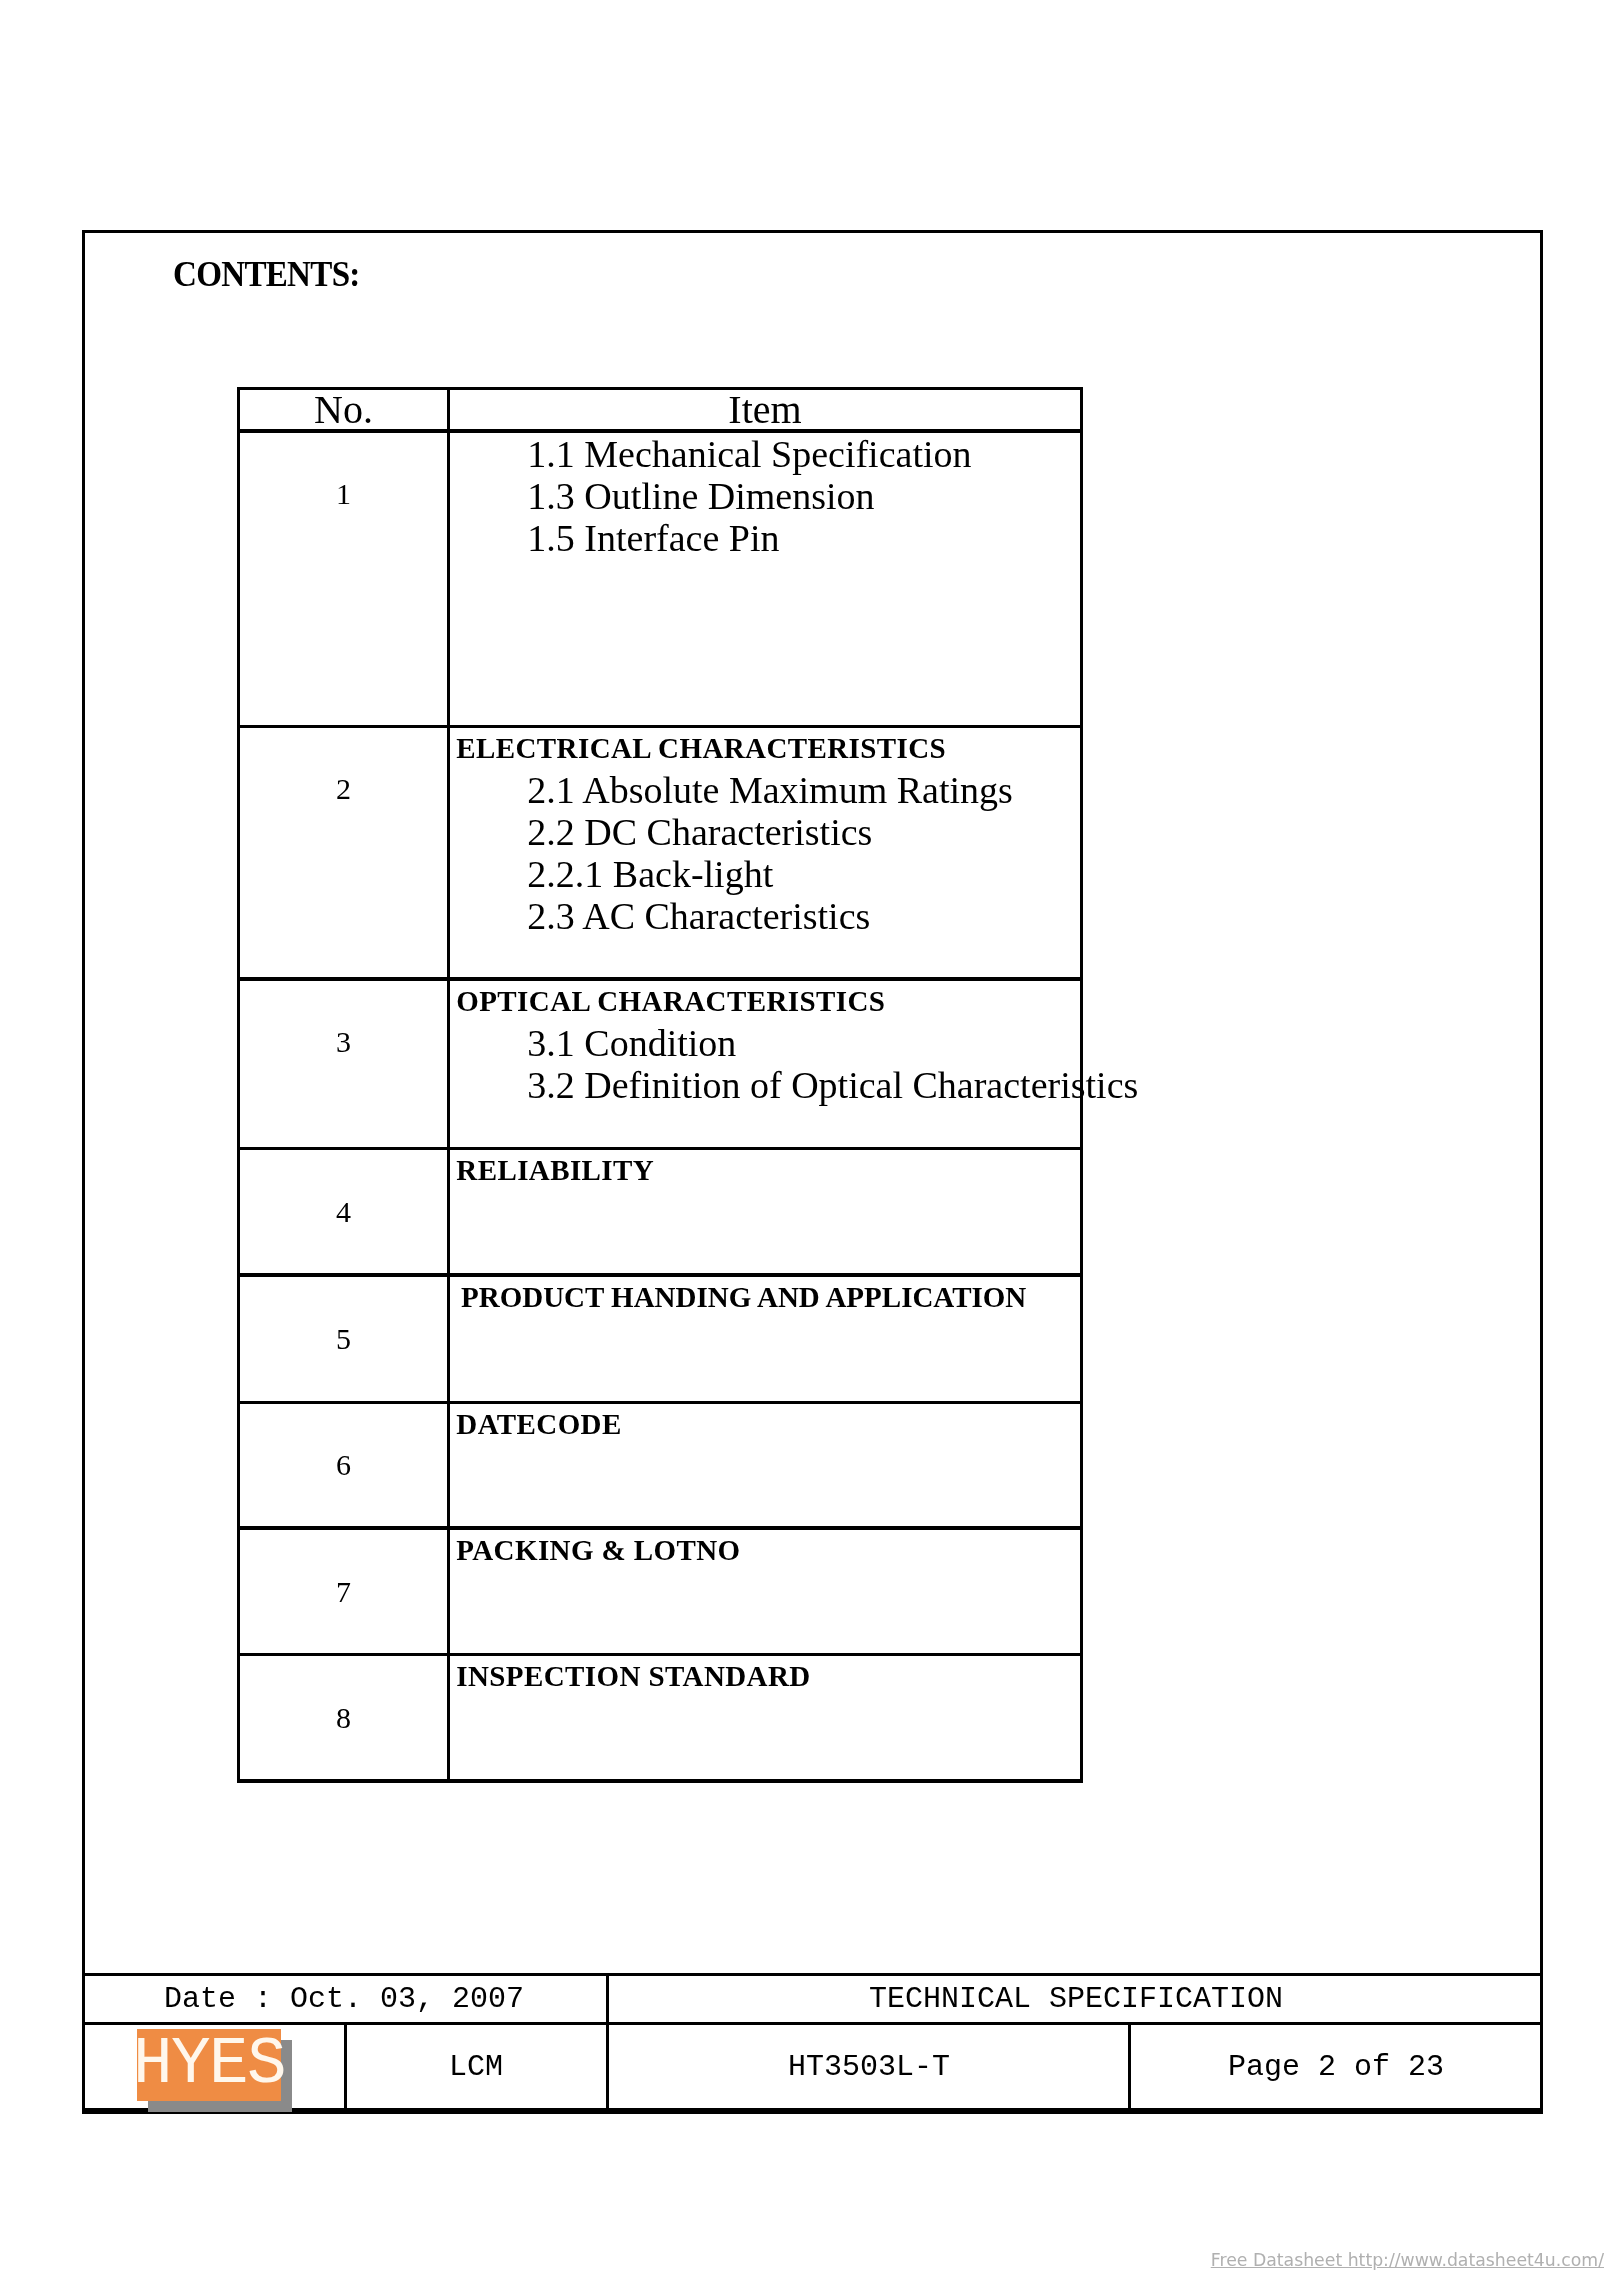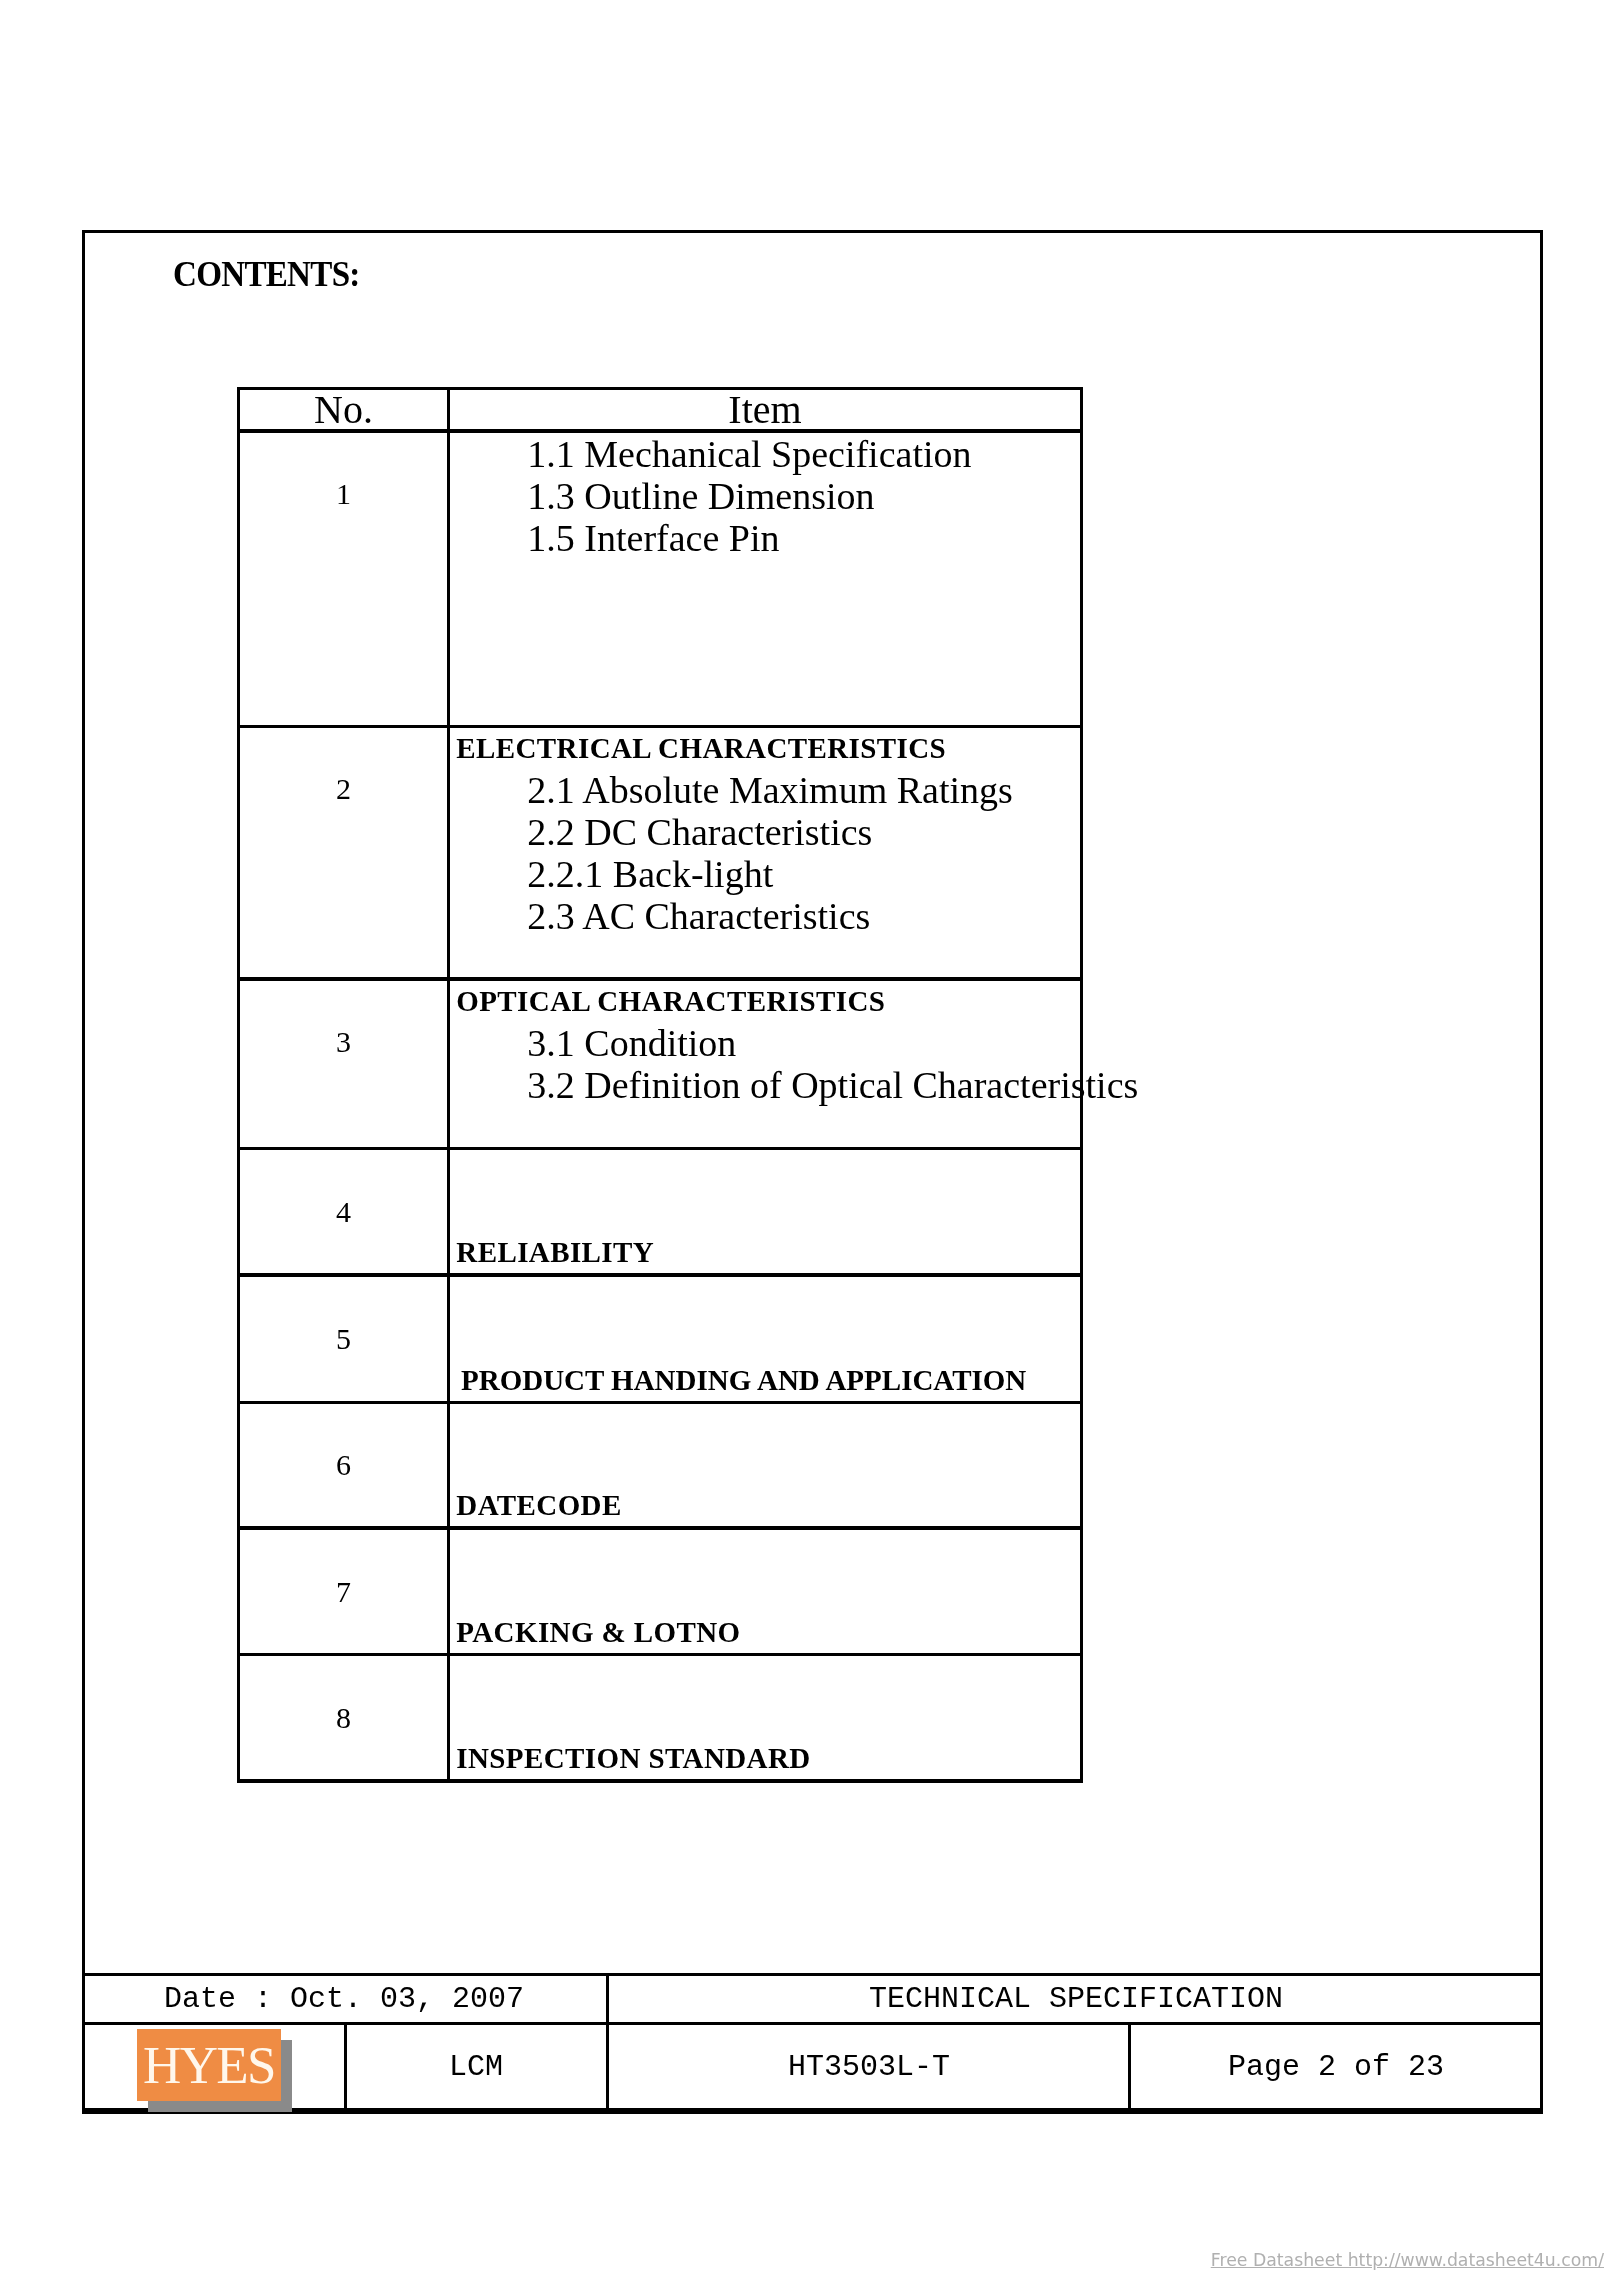--- a/index.html
+++ b/index.html
@@ -19,35 +19,35 @@
   .toc-head .col-no, .toc-head .col-item { font-size: 40px; line-height: 39px; text-align: center; }
 
   .toc-row { display: flex; border-left: 3.1px solid #000; border-right: 3.1px solid #000;
              border-bottom: 3.1px solid #000; box-sizing: border-box; }
   .toc-row.thick { border-bottom-width: 4.7px; }
   .toc-row .col-no { font-size: 30px; display: flex; align-items: center; justify-content: center;
                      font-weight: normal; }
   .toc-row .col-item { padding-left: 6.3px; }
   .section-title { font-size: 29px; font-weight: bold; letter-spacing: 0.4px; line-height: 41px; white-space: nowrap; }
   .sub { font-size: 38px; line-height: 42px; padding-left: 71px; white-space: nowrap; }
-  .single .col-item { display: flex; align-items: flex-end; }
+  .single .col-item { display: flex; align-items: flex-start; }
 
   .footer { position: absolute; left: 82px; top: 1973px; width: 1461px; height: 138px; }
   .f-row1 { position: absolute; left: 0; top: 0; width: 1461px; height: 49px;
             border-top: 3.9px solid #000; box-sizing: border-box; }
   .f-row2 { position: absolute; left: 0; top: 49px; width: 1461px; height: 89px;
             border-top: 3.9px solid #000; border-bottom: 3.9px solid #000; box-sizing: border-box; }
   .f-cell { position: absolute; top: 0; bottom: 0; display: flex; align-items: center; justify-content: center;
             font-family: Liberation Mono, monospace; font-size: 30px; }
   .vline { position: absolute; top: 0; bottom: 0; width: 3.1px; background: #000; }
 
   .logo { position: absolute; left: 55px; top: 3.9px; width: 149px; height: 77px; }
   .logo-shadow { position: absolute; left: 11px; top: 11px; width: 144px; height: 72px; background: #8a8a8a; }
   .logo-box { position: absolute; left: 0; top: 0; width: 144px; height: 72px; background: #ef8c44;
-              color: #fff7ec; font-family: Liberation Serif, serif; font-size: 53px;
+              color: #fff7ec; font-family: Liberation Mono, monospace; font-size: 66px;
               display: flex; align-items: center; justify-content: center; letter-spacing: -1.6px; }
 
   .watermark { position: absolute; right: 19px; top: 2250px; font-family: "DejaVu Sans", sans-serif;
                font-size: 17.3px; color: #b0b0b0; text-decoration: underline; }
 </style>
 </head>
 <body>
 
 <div class="frame"></div>
 

